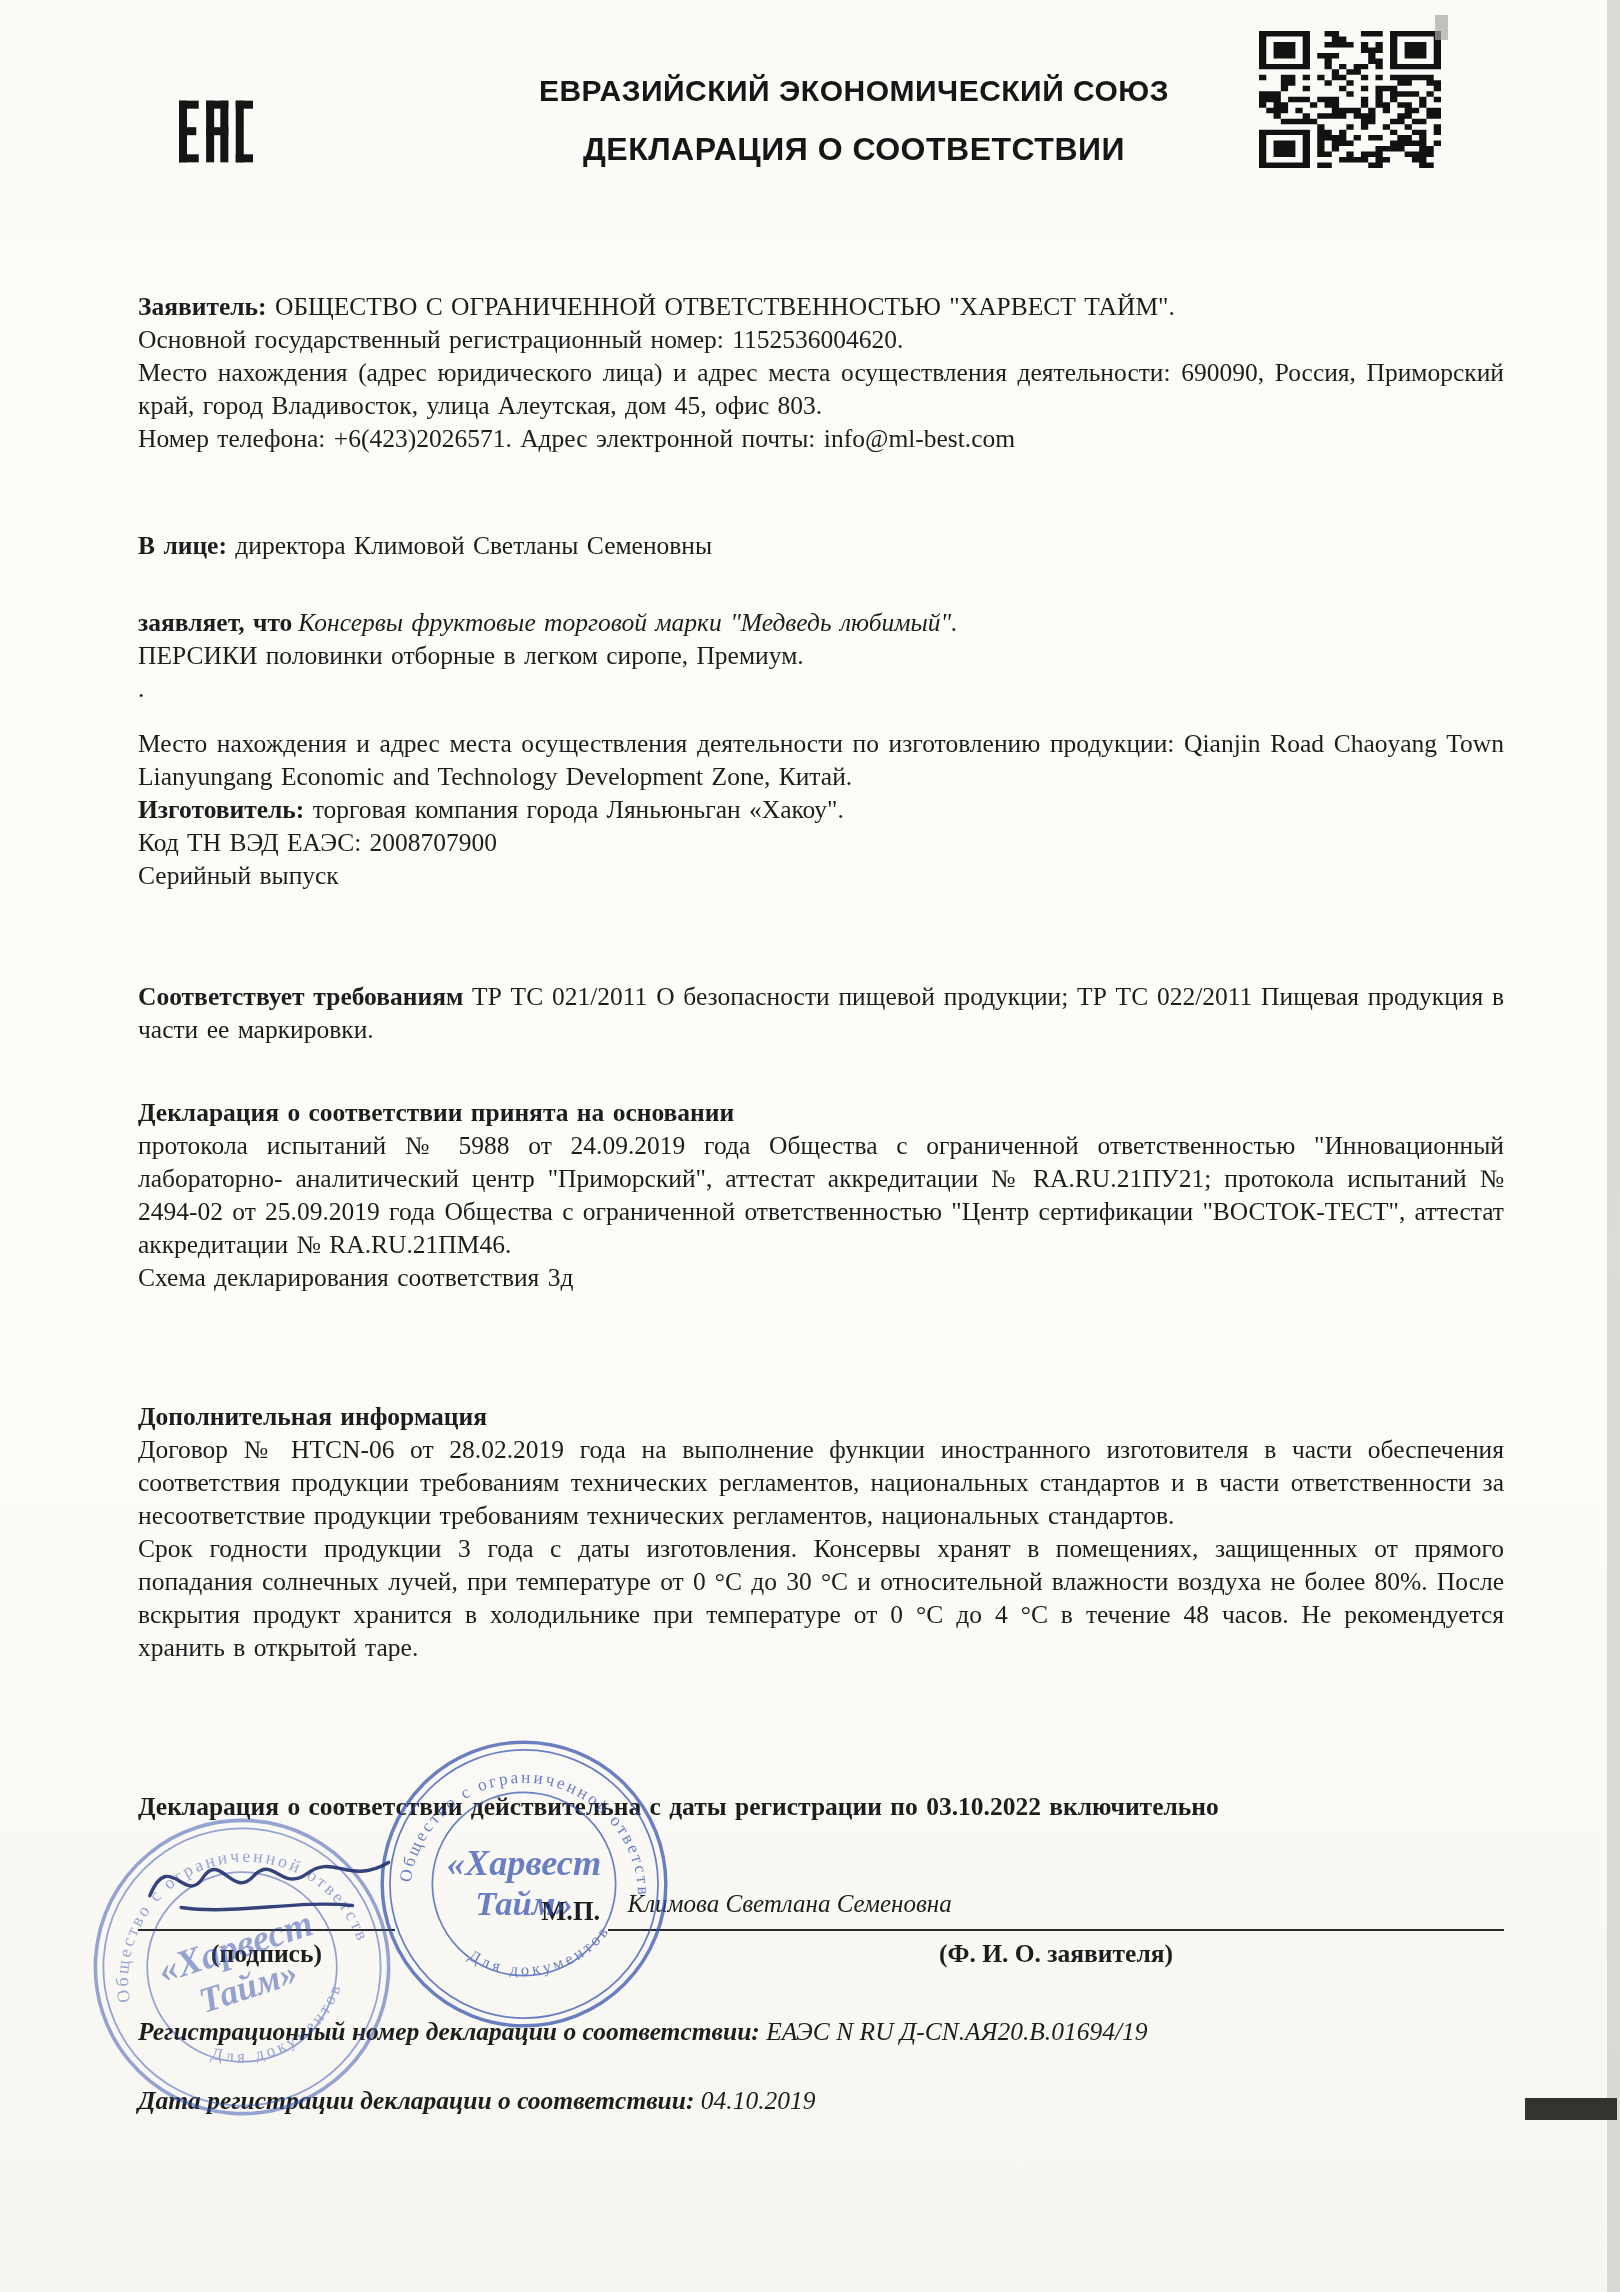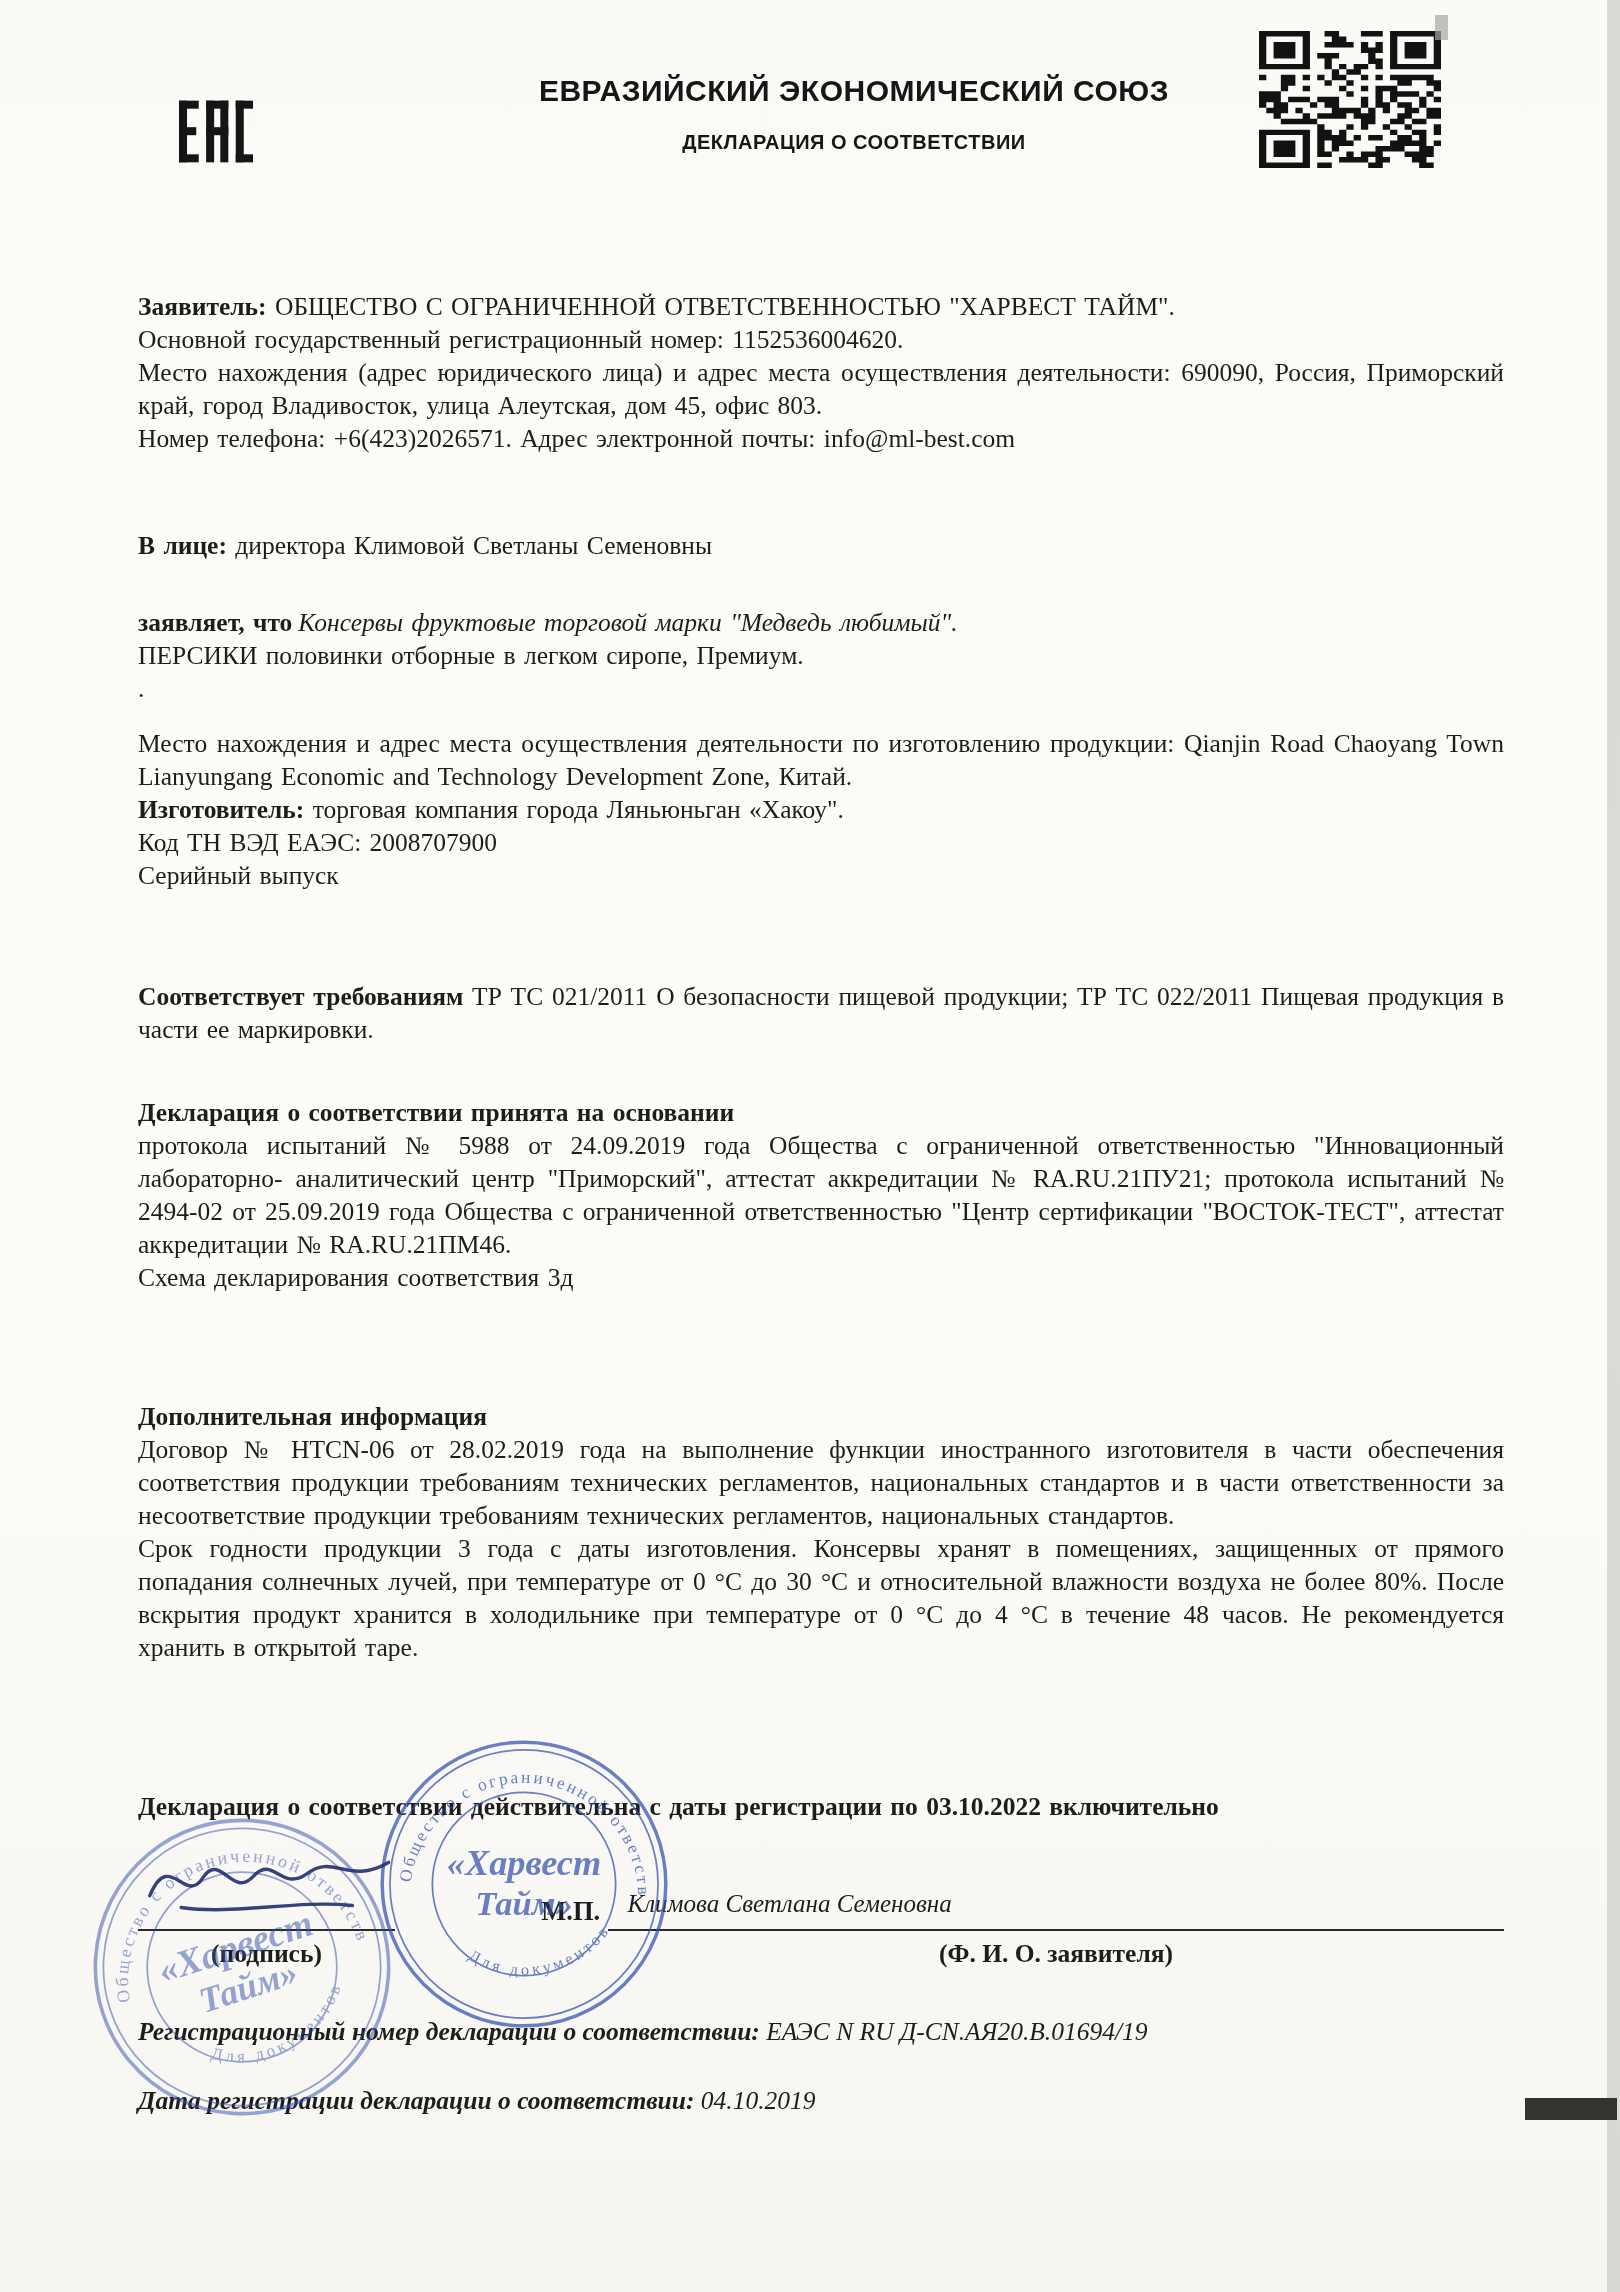--- a/index.html
+++ b/index.html
@@ -18,21 +18,21 @@
     position:absolute; top:74px; left:294px; right:206px;
     text-align:center;
     font-family:"Liberation Sans", sans-serif;
     font-weight:bold; font-size:30px; letter-spacing:0.5px;
     color:#161616;
   }
   .doc-title {
     position:absolute; top:131px; left:294px; right:206px;
     text-align:center;
     font-family:"Liberation Sans", sans-serif;
-    font-weight:bold; font-size:20px; letter-spacing:0.5px;
+    font-weight:bold; font-size:32px; letter-spacing:0.5px;
     color:#161616;
   }
   .eac-logo { position:absolute; left:179px; top:84px; }
   .qr { position:absolute; left:1259px; top:31px; }
   
   .blk {
     position:absolute; left:138px; width:1366px;
     font-size:25.5px; line-height:33px;
     text-align:justify; word-spacing:2px;
   }

